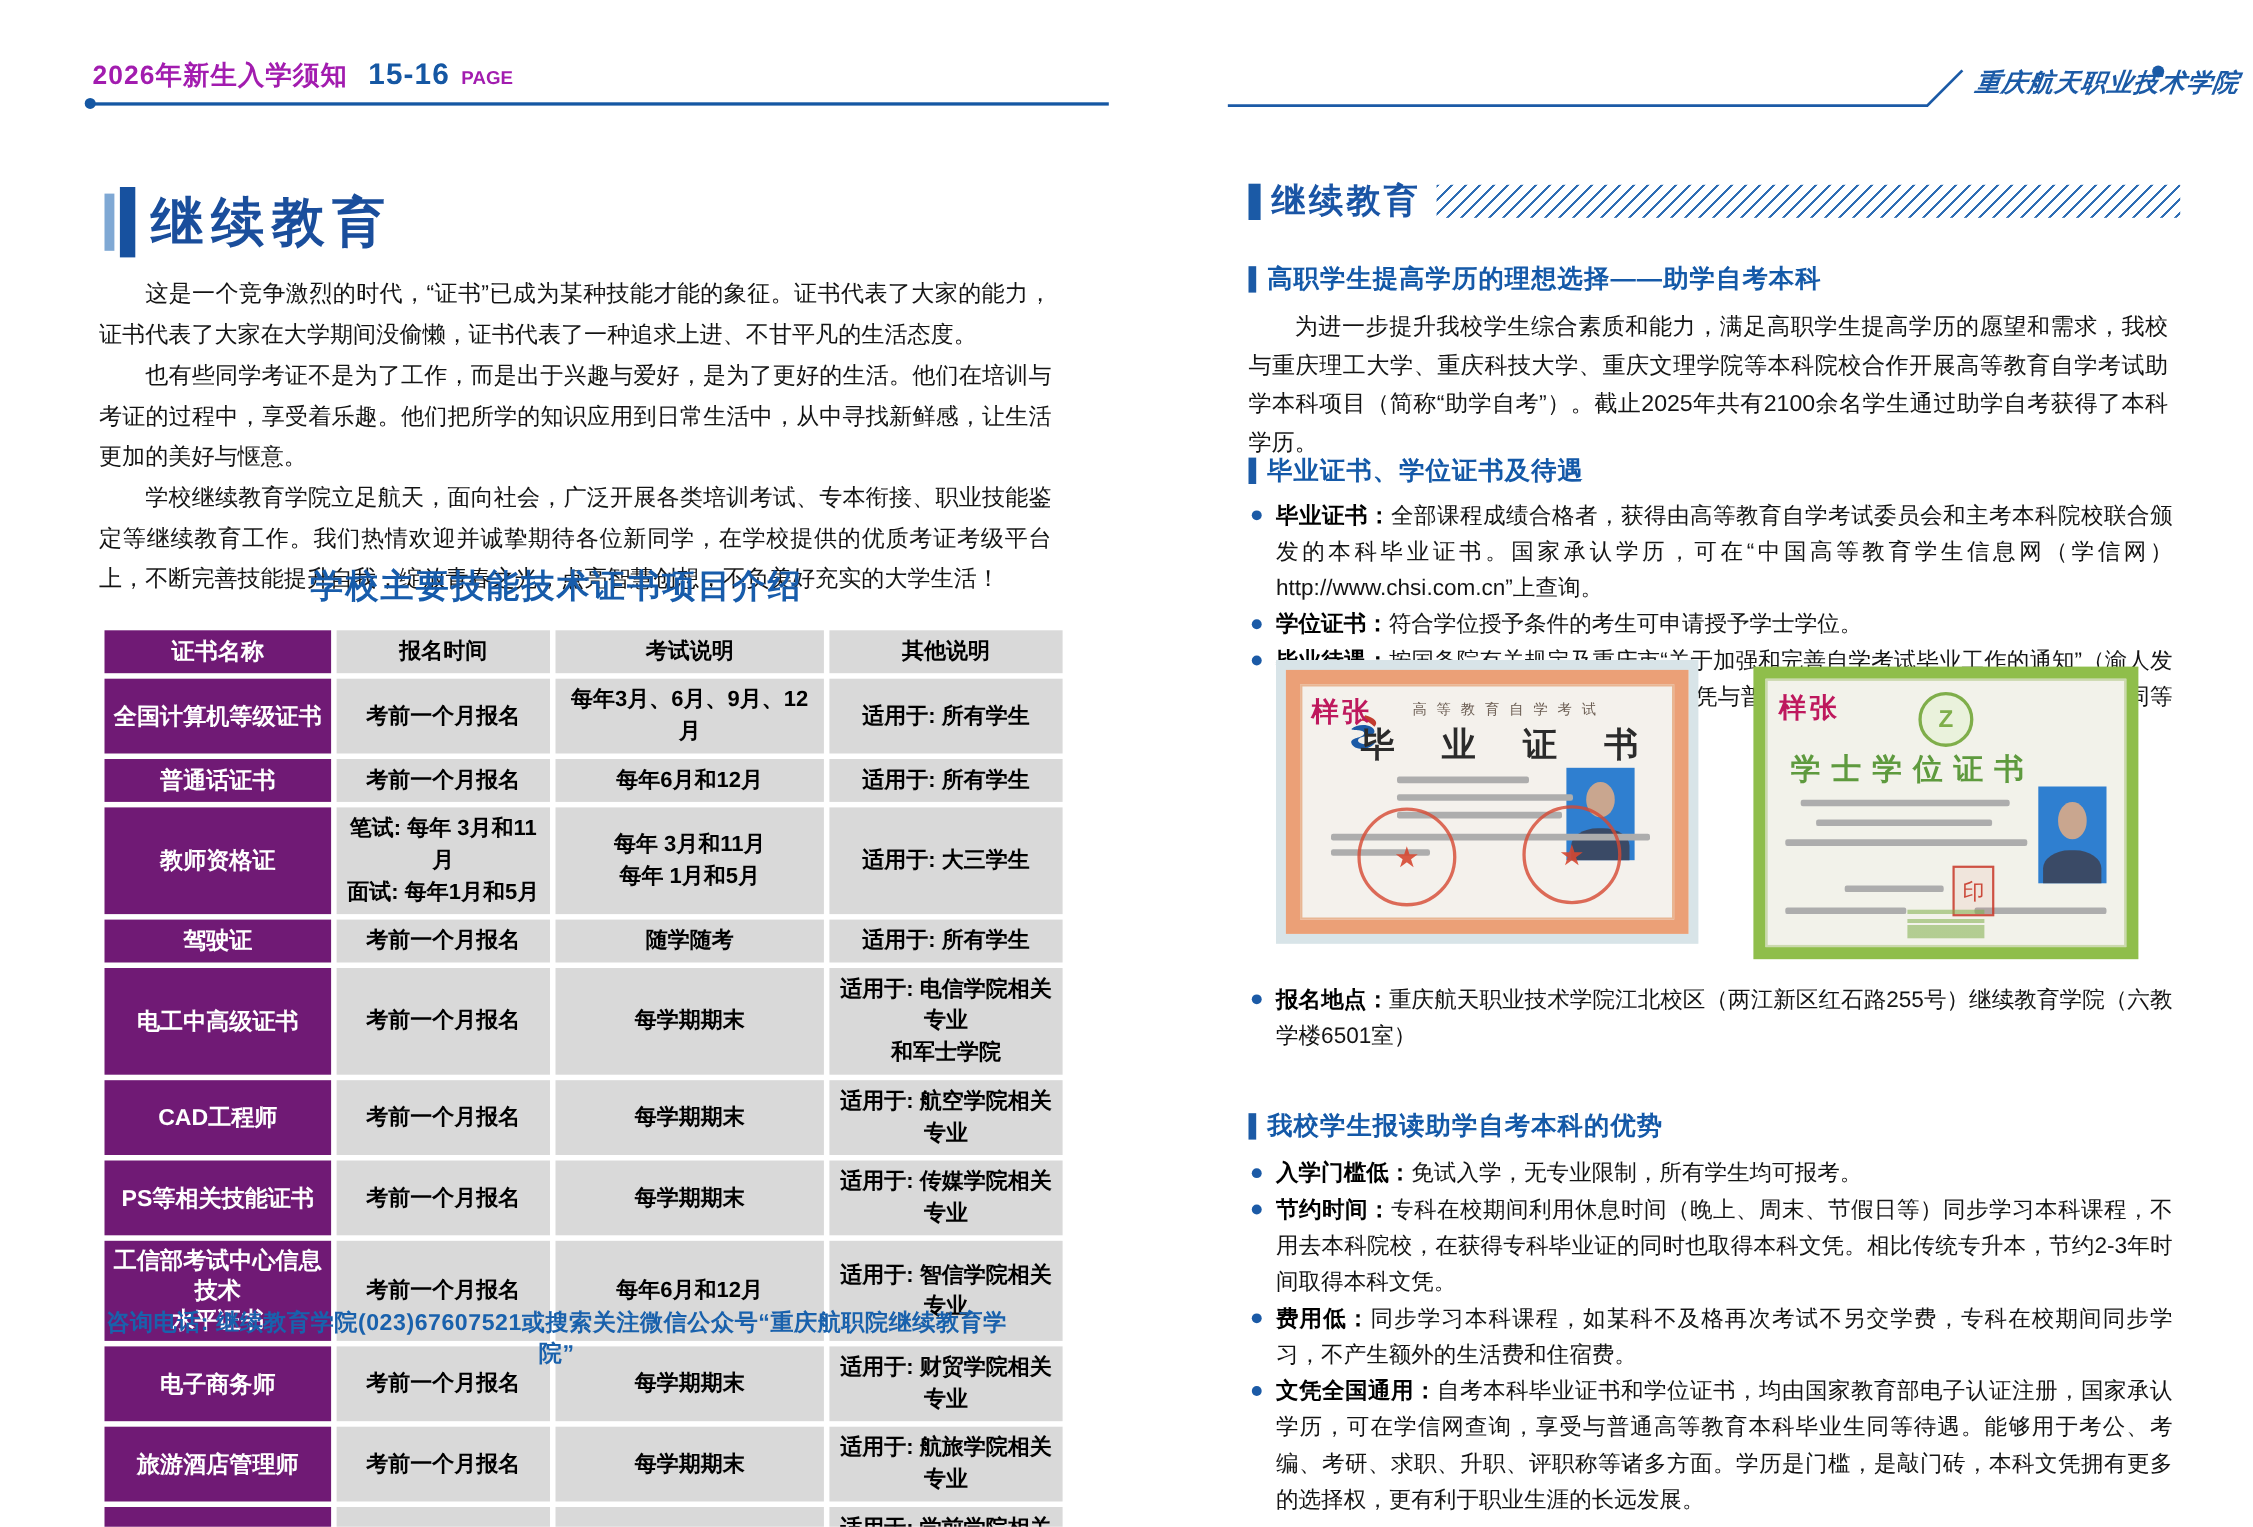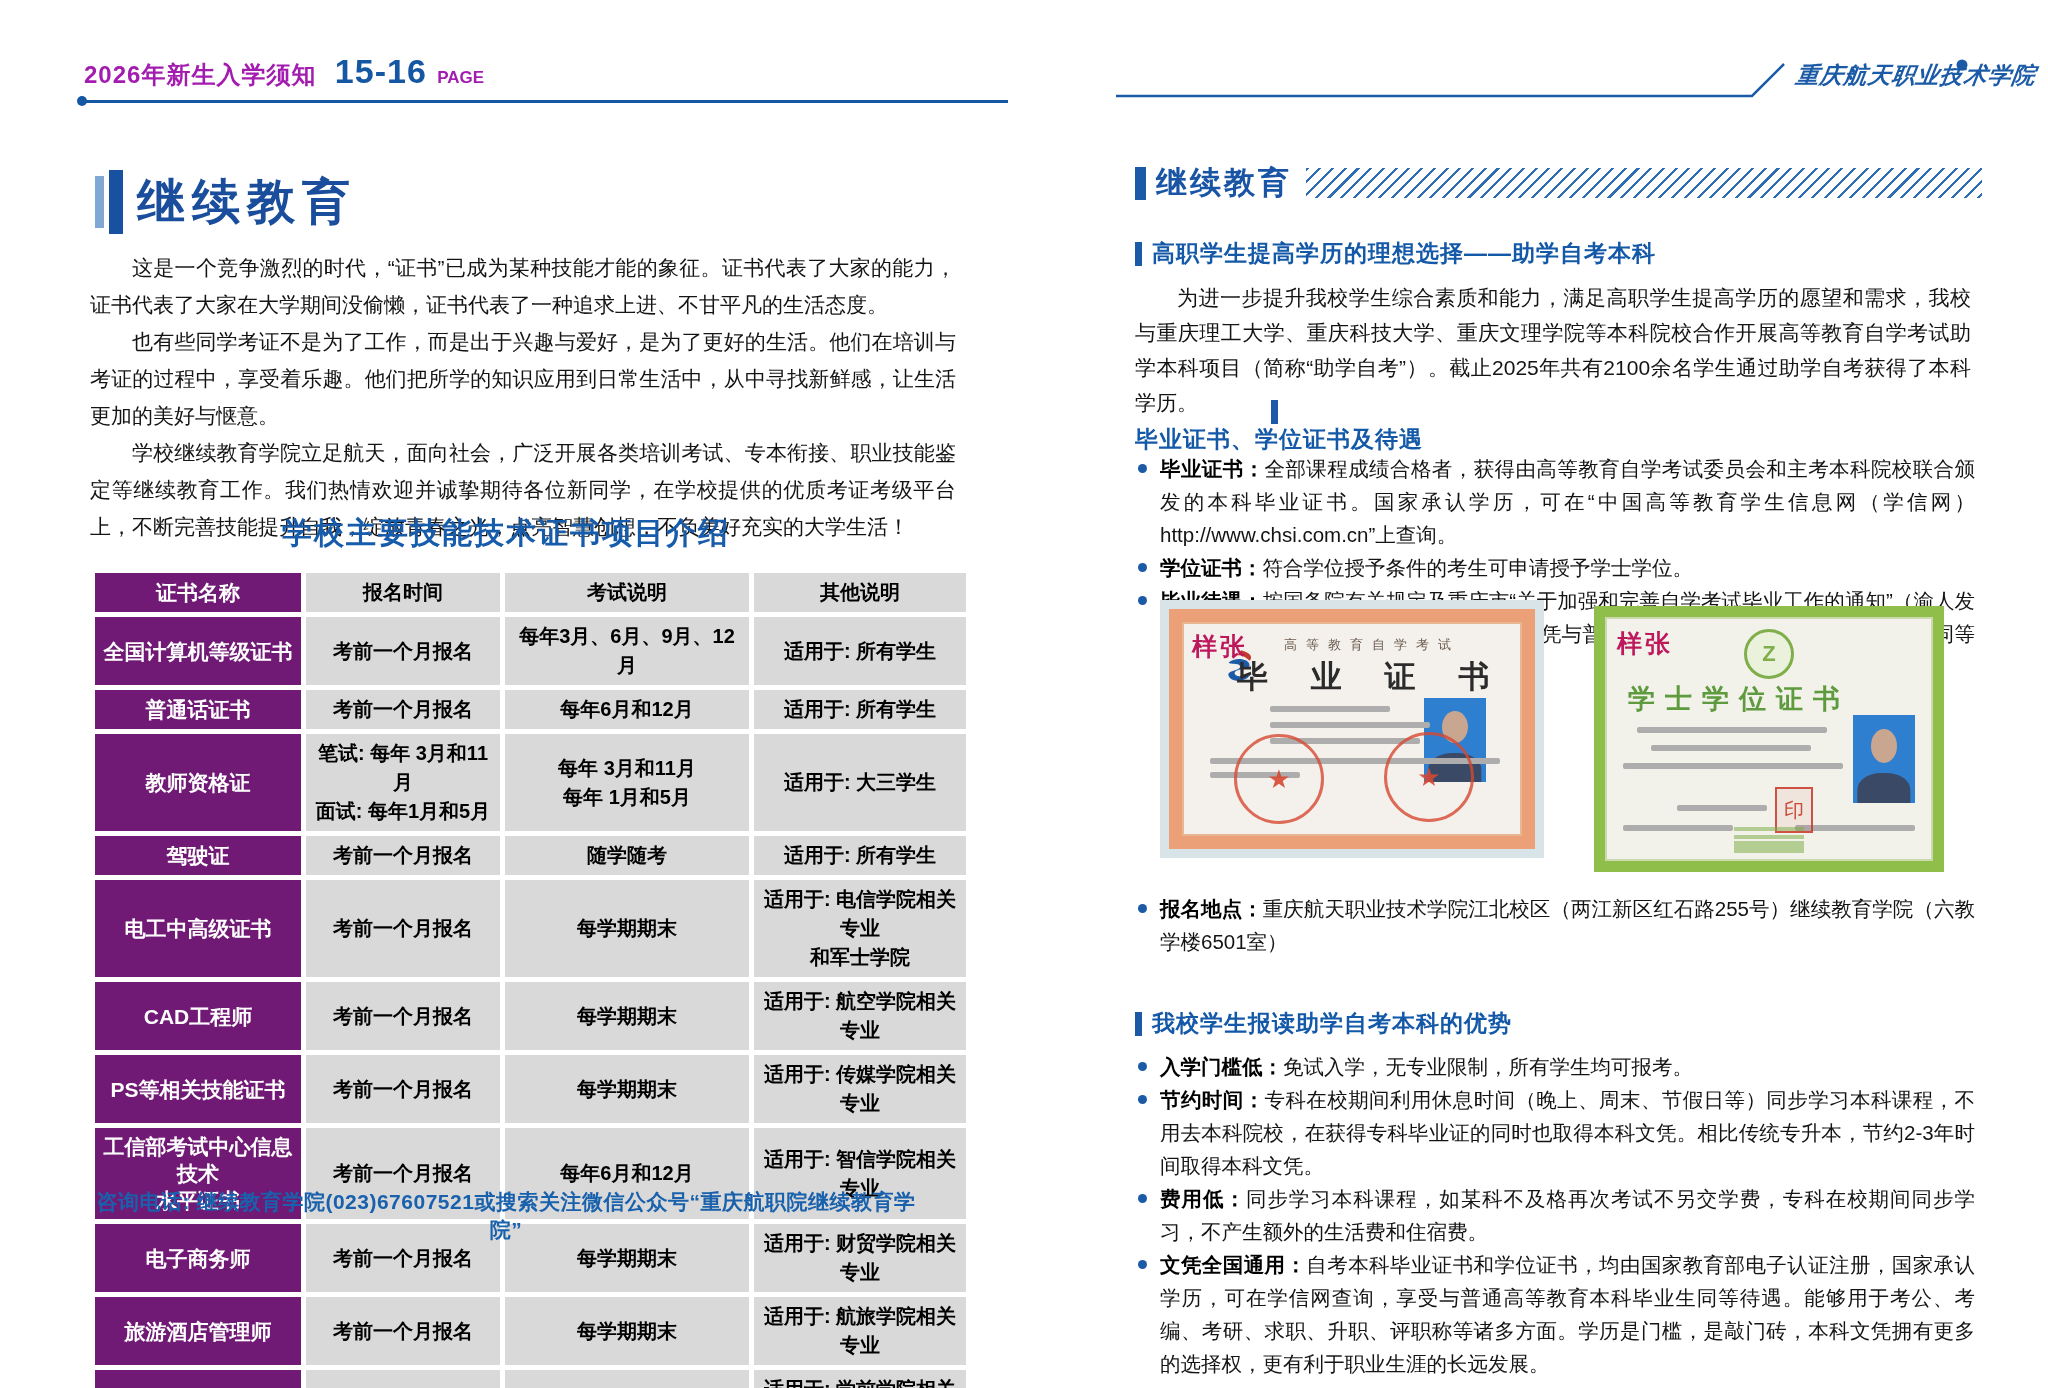--- a/index.html
+++ b/index.html
@@ -7,21 +7,21 @@
     width:2048px;height:1388px;position:relative;background:#ffffff;
     font-family:"Liberation Sans",sans-serif;color:#111;overflow:hidden;
   }
   .page{position:absolute;top:0;width:1024px;height:1388px;background:#fff;}
   #pageL{left:0;} #pageR{left:1024px;}
 
   
   .l-header{position:absolute;left:84px;top:52px;width:924px;border-bottom:3px solid #1557A3;padding-bottom:9px;}
   .l-header .dot{position:absolute;left:-7px;bottom:-6px;width:10px;height:10px;border-radius:50%;background:#1557A3;}
   .l-header .t1{font-size:24px;font-weight:bold;color:#a21caf;letter-spacing:1px;text-align:right;}
-  .l-header .t2{font-size:34px;font-weight:bold;color:#1557A3;margin-left:14px;letter-spacing:1px;}
+  .l-header .t2{font-size:27px;font-weight:bold;color:#1557A3;margin-left:14px;letter-spacing:1px;}
   .l-header .t3{font-size:17px;font-weight:bold;color:#a21caf;margin-left:6px;}
 
   .l-title{position:absolute;left:95px;top:170px;display:flex;align-items:center;}
   .l-title .bar-light{width:9px;height:52px;background:#7FA8D4;}
   .l-title .bar-dark{width:14px;height:64px;background:#17519F;margin-left:5px;}
   .l-title .txt{font-size:48px;font-weight:bold;color:#1A4E9C;letter-spacing:7px;margin-left:14px;font-family:"DejaVu Serif","Liberation Sans",sans-serif;}
 
   .l-body{position:absolute;left:90px;top:249px;width:866px;}
   .l-body p{margin:0;font-size:21px;line-height:37px;text-align:justify;text-indent:2em;color:#141414;}
 
@@ -215,21 +215,21 @@
     <span class="txt">继续教育</span>
     <span class="hatch"></span>
   </div>
 
   <div class="subhead" style="top:238px;">
     <span class="bar"></span>
     <span class="txt">高职学生提高学历的理想选择——助学自考本科</span>
   </div>
   <p class="r-para" style="top:280px;">为进一步提升我校学生综合素质和能力，满足高职学生提高学历的愿望和需求，我校与重庆理工大学、重庆科技大学、重庆文理学院等本科院校合作开展高等教育自学考试助学本科项目（简称“助学自考”）。截止2025年共有2100余名学生通过助学自考获得了本科学历。</p>
 
-  <div class="subhead" style="top:400px;flex-direction:column;">
+  <div class="subhead" style="top:412px;">
     <span class="bar"></span>
     <span class="txt">毕业证书、学位证书及待遇</span>
   </div>
 
   <div class="blist" style="top:452px;">
     <div class="bitem">
       <span class="bdot"></span><b>毕业证书：</b><span>全部课程成绩合格者，获得由高等教育自学考试委员会和主考本科院校联合颁发的本科毕业证书。国家承认学历，可在“中国高等教育学生信息网（学信网）http://www.chsi.com.cn”上查询。</span>
     </div>
     <div class="bitem">
       <span class="bdot"></span><b>学位证书：</b><span>符合学位授予条件的考生可申请授予学士学位。</span>

